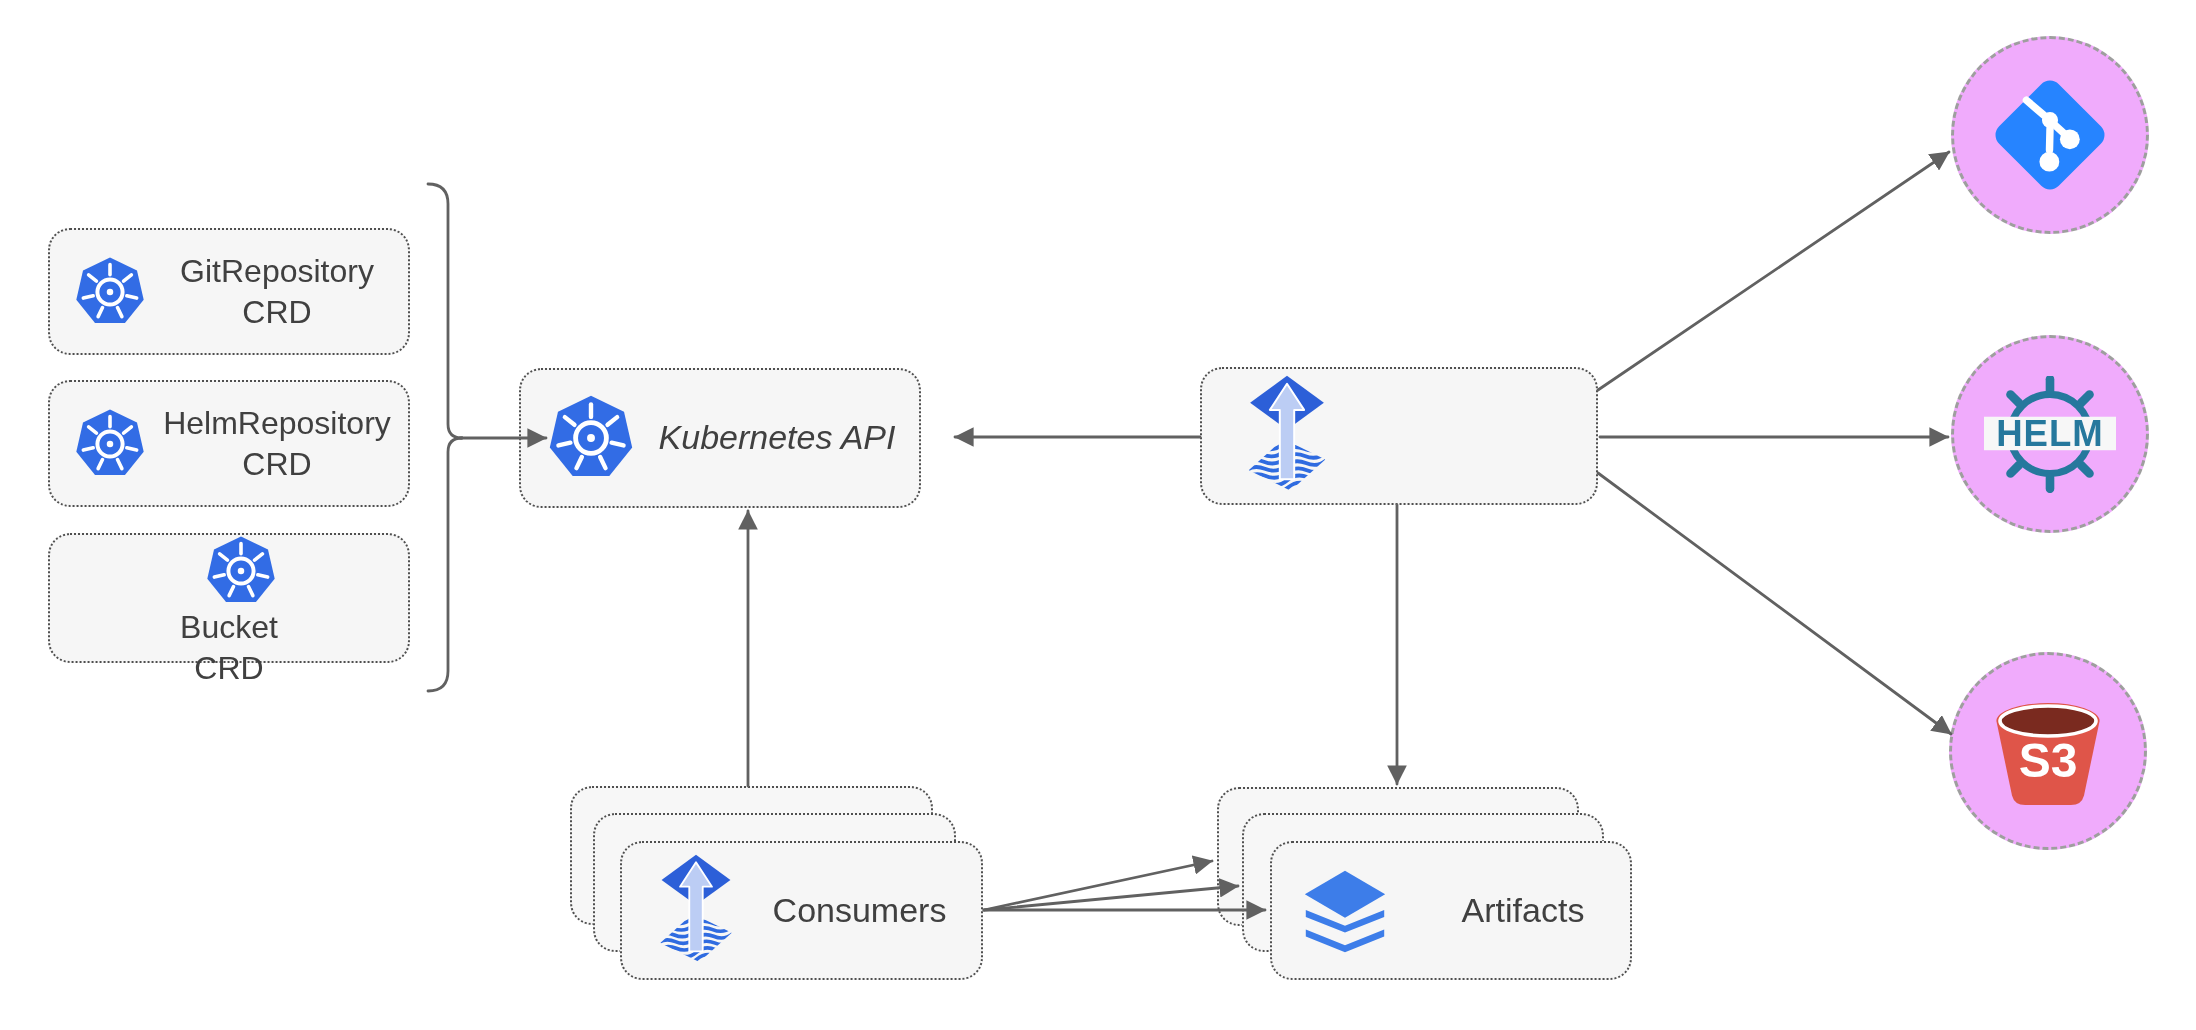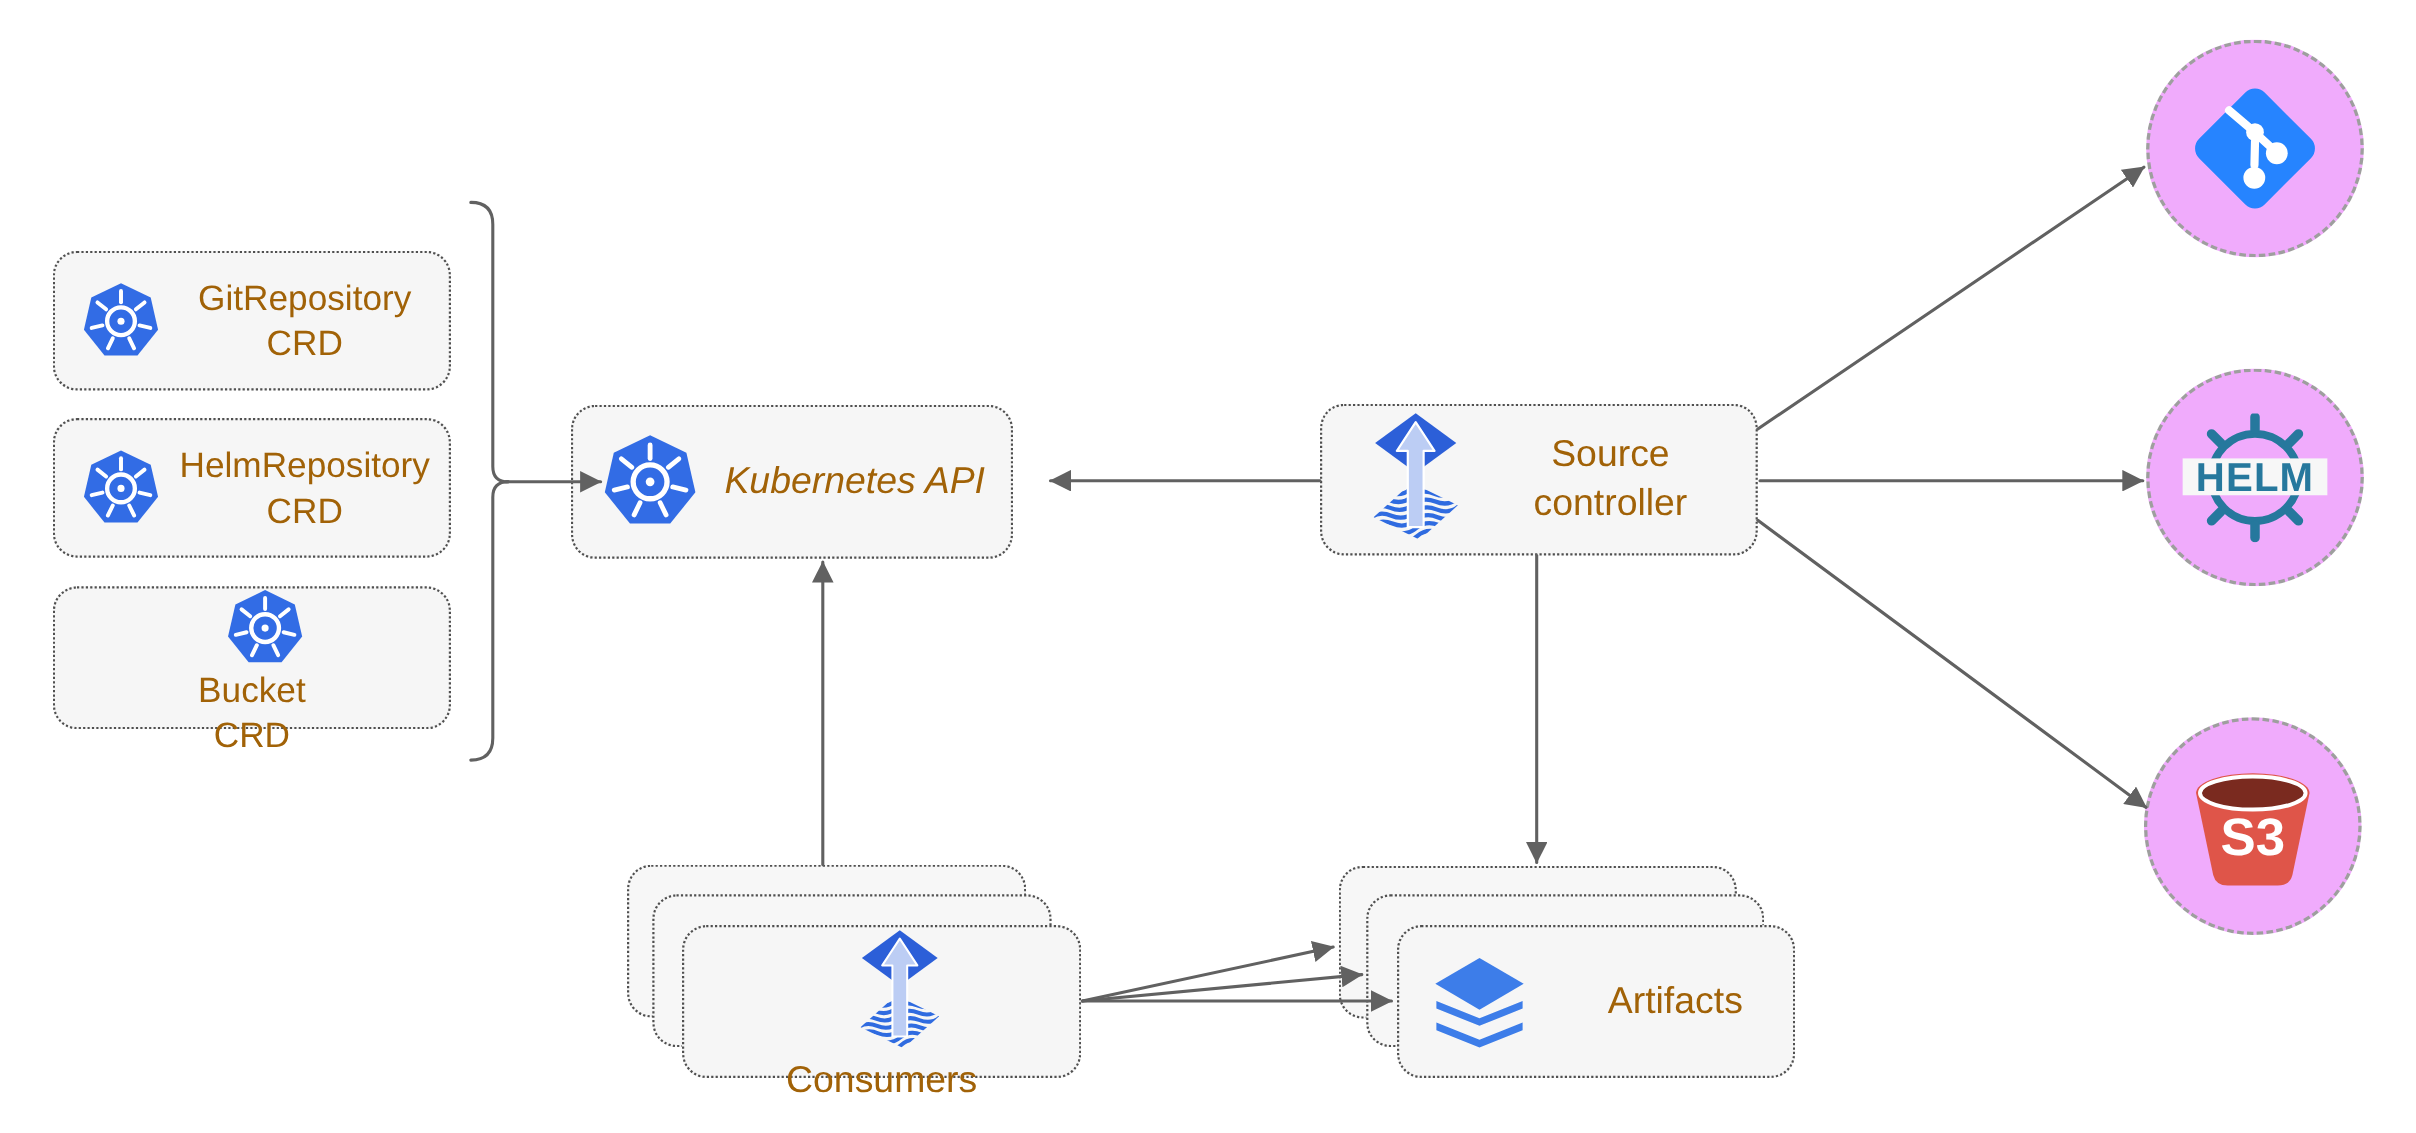--- a/index.html
+++ b/index.html
@@ -10,21 +10,21 @@
   .node{
     position:absolute;background:#f6f6f6;border:2.5px dotted #4f4f4f;
     border-radius:22px;display:flex;align-items:center;box-sizing:border-box;
   }
   .stackbox{
     position:absolute;background:#f7f7f7;border:2.5px dotted #4f4f4f;
     border-radius:22px;box-sizing:border-box;
   }
   .node .icon{flex:0 0 auto;}
   .label{
-    flex:1 1 auto;text-align:center;font-size:32px;line-height:1.28;color:#a16207;
+    flex:1 1 auto;text-align:center;font-size:32px;line-height:1.28;color:#404040;
   }
   .label.big{font-size:34px;}
   .circle{
     position:absolute;width:198px;height:198px;border-radius:50%;
     background:#f0abfc;border:3px dashed #9e9e9e;box-sizing:border-box;
     display:flex;align-items:center;justify-content:center;
   }
   svg.edges{position:absolute;left:0;top:0;pointer-events:none;z-index:6;}
   .z1{z-index:1}.z2{z-index:2}.z3{z-index:3}
 </style>
@@ -105,29 +105,25 @@
       </svg>
     <div class="label big">
       <div>Kubernetes API</div>
     </div>
   </div>
 
   <div class="node" style="left:1200px;top:367px;width:398px;height:138px;">
     <svg class="icon" width="90" height="126" style="margin-left:40px">
         <use href="#flux-logo"></use>
       </svg>
-    <div class="label big">
-      <div>Source</div>
-      <div>controller</div>
-    </div>
   </div>
 
   <div class="stackbox z1" style="left:570px;top:786px;width:363px;height:139px;"></div>
   <div class="stackbox z2" style="left:593px;top:813px;width:363px;height:139px;"></div>
-  <div class="node z3" style="left:620px;top:841px;width:363px;height:139px;flex-direction:column;">
+  <div class="node z3" style="left:620px;top:841px;width:363px;height:139px;">
     <svg class="icon" width="84" height="118" style="margin-left:32px">
         <use href="#flux-logo"></use>
       </svg>
     <div class="label big">
       <div>Consumers</div>
     </div>
   </div>
 
   <div class="stackbox z1" style="left:1217px;top:787px;width:362px;height:139px;"></div>
   <div class="stackbox z2" style="left:1242px;top:813px;width:362px;height:139px;"></div>

